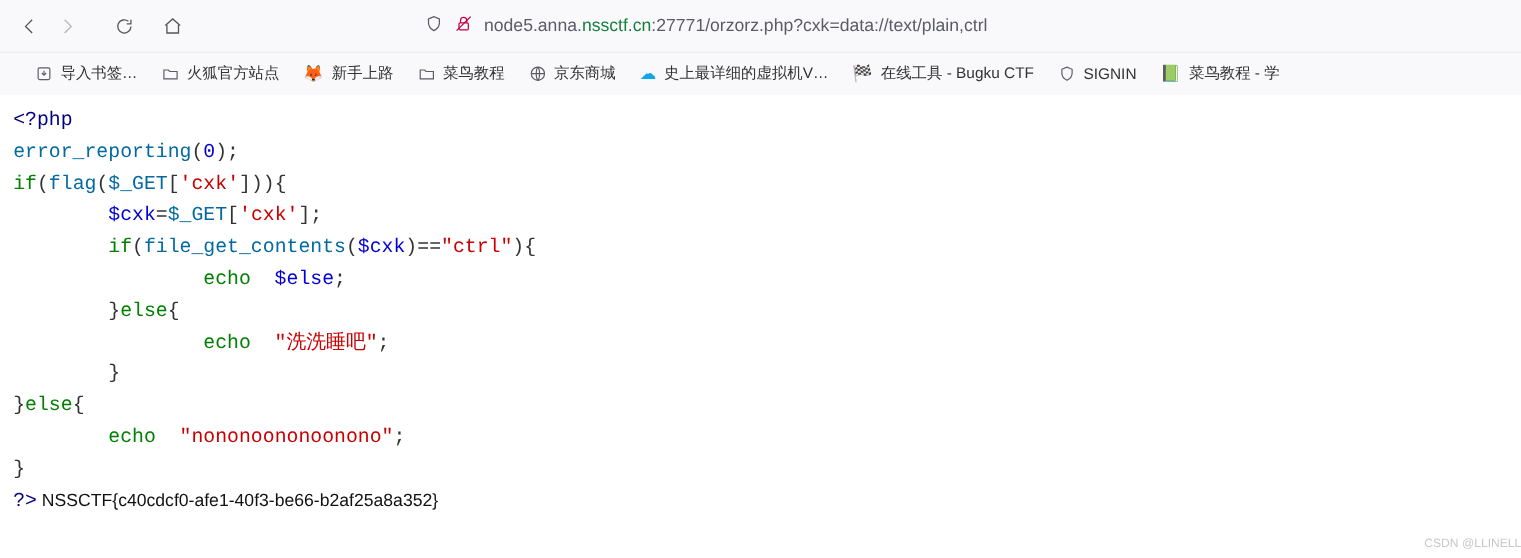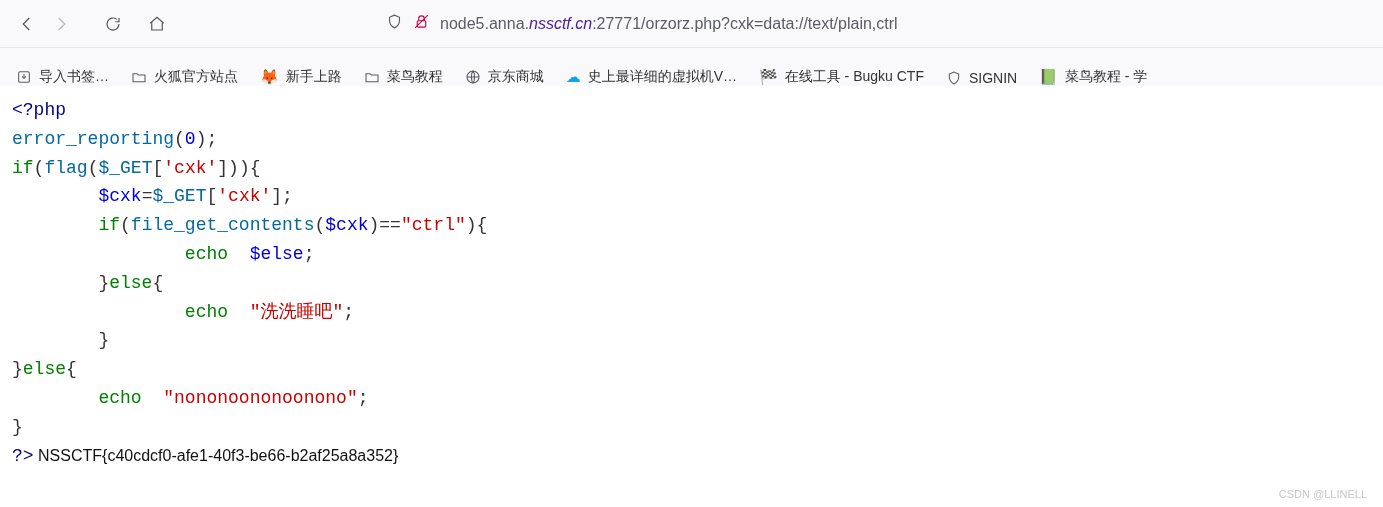--- a/index.html
+++ b/index.html
@@ -7,36 +7,36 @@
 .toolbar { height:48px; background:#f9f9fb; display:flex; align-items:center; padding:0 10px; border-bottom:1px solid #e8e8eb; }
 .nav-btn { width:34px; height:34px; display:flex; align-items:center; justify-content:center; color:#555; cursor:pointer; border-radius:4px; }
 .nav-btn.disabled { color:#b5b5b5; }
 .nav-btn svg { width:18px; height:18px; stroke:currentColor; fill:none; stroke-width:1.6; }
 .spacer { flex:0 0 200px; }
 .urlbar { flex:1; height:36px; display:flex; align-items:center; gap:10px; padding:0 12px; border-radius:6px; }
 .urlbar svg { width:17px; height:17px; stroke:#5b5b66; fill:none; stroke-width:1.6; }
 .lock-struck { color:#c50042; }
 .lock-struck svg { stroke:#c50042; }
 .url { font-size:16px; color:#5b5b66; white-space:nowrap; }
-.url .bold { color:#4c1d95; font-weight:500;font-style:italic; }
-.bookmarks { height:38px; background:#f9f9fb; display:flex; align-items:flex-end; padding:0 16px; gap:22px; }
+.url .bold { color:#15803d; font-weight:500; }
+.bookmarks { height:38px; background:#f9f9fb; display:flex; align-items:center; padding:0 32px; gap:22px; }
 .bm { display:flex; align-items:center; gap:7px; font-size:14px; color:#333; cursor:pointer; white-space:nowrap; }
 .bm .ic { width:16px; height:16px; display:flex; align-items:center; justify-content:center; }
 .bm .ic svg { width:16px; height:16px; stroke:#5b5b66; fill:none; stroke-width:1.6; }
 .emoji { font-size:15px; }
 .content { padding:10px 12px; }
 pre.code { font-family:'Consolas','Courier New',monospace; font-size:18px; line-height:1.6; white-space:pre; }
 .kw { color:#008000; }
 .fn { color:#0369a1; }
 .va { color:#0000d6; }
 .st { color:#c80000; }
 .pn { color:#333; }
 .tg { color:#000080; }
 .flag { font-family:Arial; font-size:16px; color:#111; }
-.watermark { position:absolute; right:16px; top:488px; font-size:11px; color:#c8c8c8; }
+.watermark { position:absolute; right:0; top:488px; font-size:11px; color:#c8c8c8; }
 </style>
 </head>
 <body>
 
 <div class="toolbar">
   <div class="nav-btn">
       <svg viewBox="0 0 24 24">
         <path d="M15 4 L7 12 L15 20"></path>
       </svg>
     </div>

